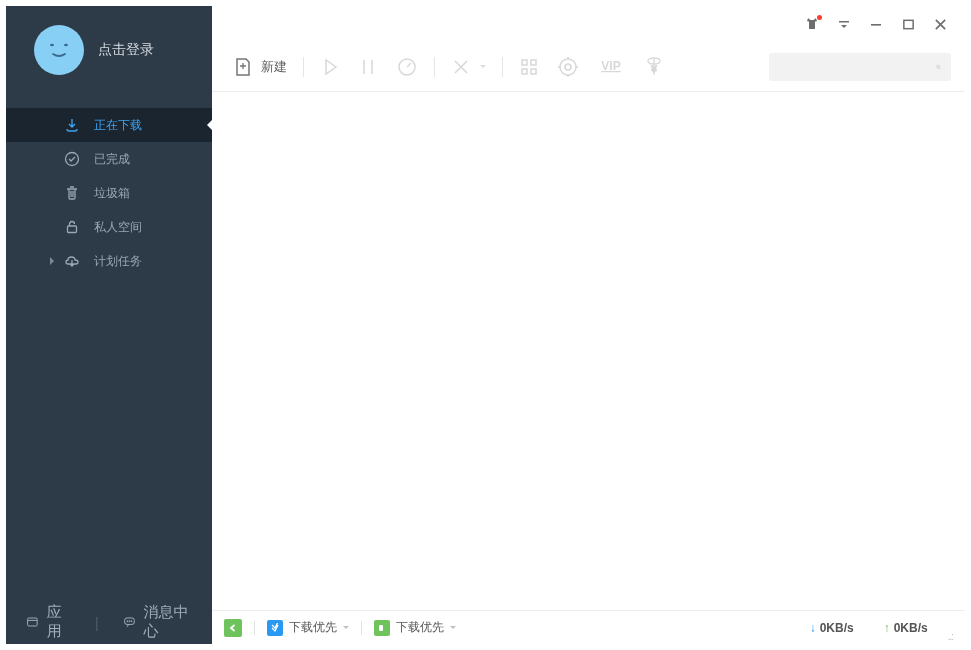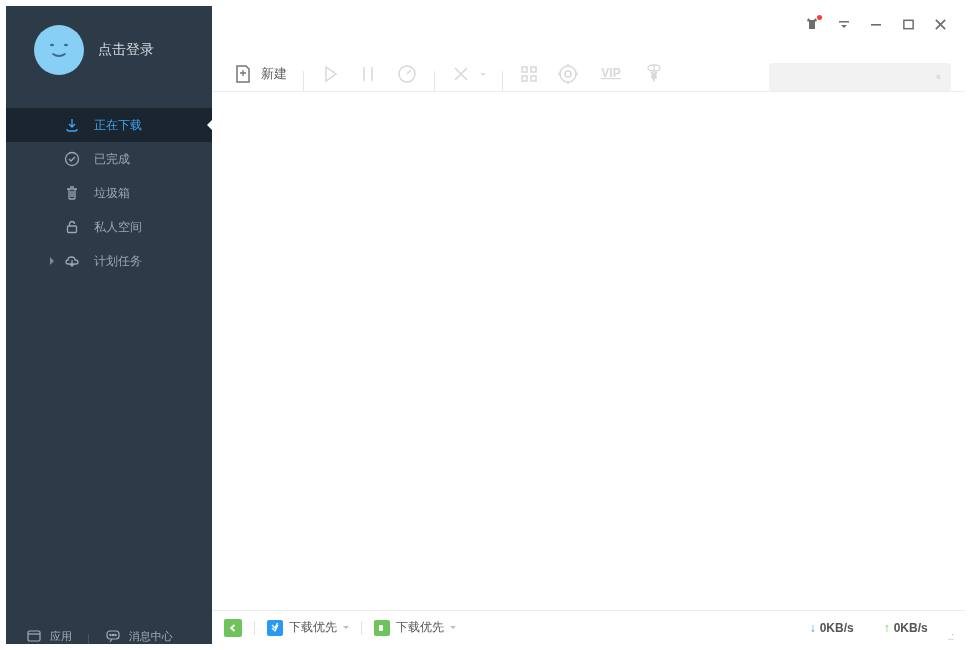--- a/index.html
+++ b/index.html
@@ -13,32 +13,32 @@
     .avatar { width: 50px; height: 50px; border-radius: 50%; background: #88cff6; display: flex; align-items: center; justify-content: center; cursor: pointer; }
     .login-text { font-size: 14px; color: #d5dae0; cursor: pointer; }
     
     .nav { margin-top: 14px; }
     .nav-item { height: 34px; display: flex; align-items: center; padding-left: 58px; gap: 14px; font-size: 12px; color: #9aa7b4; cursor: pointer; position: relative; }
     .nav-item.active { background: #1a2530; color: #3ea3f2; }
     .nav-item.active::after { content: ''; position: absolute; right: -1px; top: 50%; transform: translateY(-50%); border: 6px solid transparent; border-right-color: #fff; }
     .nav-item .nav-icon { width: 16px; height: 16px; display: flex; align-items: center; justify-content: center; }
     .nav-item.has-submenu::before { content: ''; position: absolute; left: 44px; top: 50%; transform: translateY(-50%); border: 4px solid transparent; border-left-color: #7c8694; }
     
-    .sidebar-footer { margin-top: auto; height: 44px; display: flex; align-items: flex-end; padding: 0 20px; gap: 11px; font-size: 11px; color: #a3afbb; }
+    .sidebar-footer { margin-top: auto; height: 44px; display: flex; align-items: center; padding: 0 20px; gap: 20px; font-size: 15px; color: #a3afbb; }
     .sidebar-footer .sep { color: #4e5a67; margin: 0 4px; }
     .footer-btn { display: flex; align-items: center; gap: 8px; cursor: pointer; }
     
     
     .main { flex: 1; background: #fff; display: flex; flex-direction: column; position: relative; }
     
     .titlebar { height: 36px; display: flex; justify-content: flex-end; align-items: center; padding-right: 18px; gap: 18px; }
     .title-icon { width: 14px; height: 14px; color: #6e6e6e; cursor: pointer; position: relative; display: flex; align-items: center; justify-content: center; }
     .title-icon .red-dot { position: absolute; top: -2px; right: -3px; width: 5px; height: 5px; border-radius: 50%; background: #ff3b30; }
     
-    .toolbar { height: 50px; display: flex; align-items: flex-end; padding: 0 14px; gap: 6px; border-bottom: 1px solid #ededed; }
+    .toolbar { height: 50px; display: flex; align-items: center; padding: 0 14px; gap: 6px; border-bottom: 1px solid #ededed; }
     .tool-btn { height: 34px; display: flex; align-items: center; justify-content: center; color: #a8a8a8; cursor: pointer; gap: 7px; padding: 0 6px; }
     .tool-btn.new-btn { color: #5c5c5c; }
     .tool-btn .tool-label { font-size: 13px; color: #5c5c5c; }
     .tool-sep { width: 1px; height: 20px; background: #e5e5e5; margin: 0 4px; }
     .tool-btn.disabled { opacity: 0.45; cursor: default; }
     .dropdown-carat { width: 0; height: 0; border: 3px solid transparent; border-top-color: #b5b5b5; margin-left: 2px; margin-top: 3px; }
     
     .search-box { margin-left: auto; width: 182px; height: 28px; background: #f2f2f2; border-radius: 3px; display: flex; align-items: center; padding: 0 10px 0 12px; }
     .search-input { flex: 1; border: none; background: transparent; font-size: 12px; outline: none; }
     .search-icon { color: #b0b0b0; }

